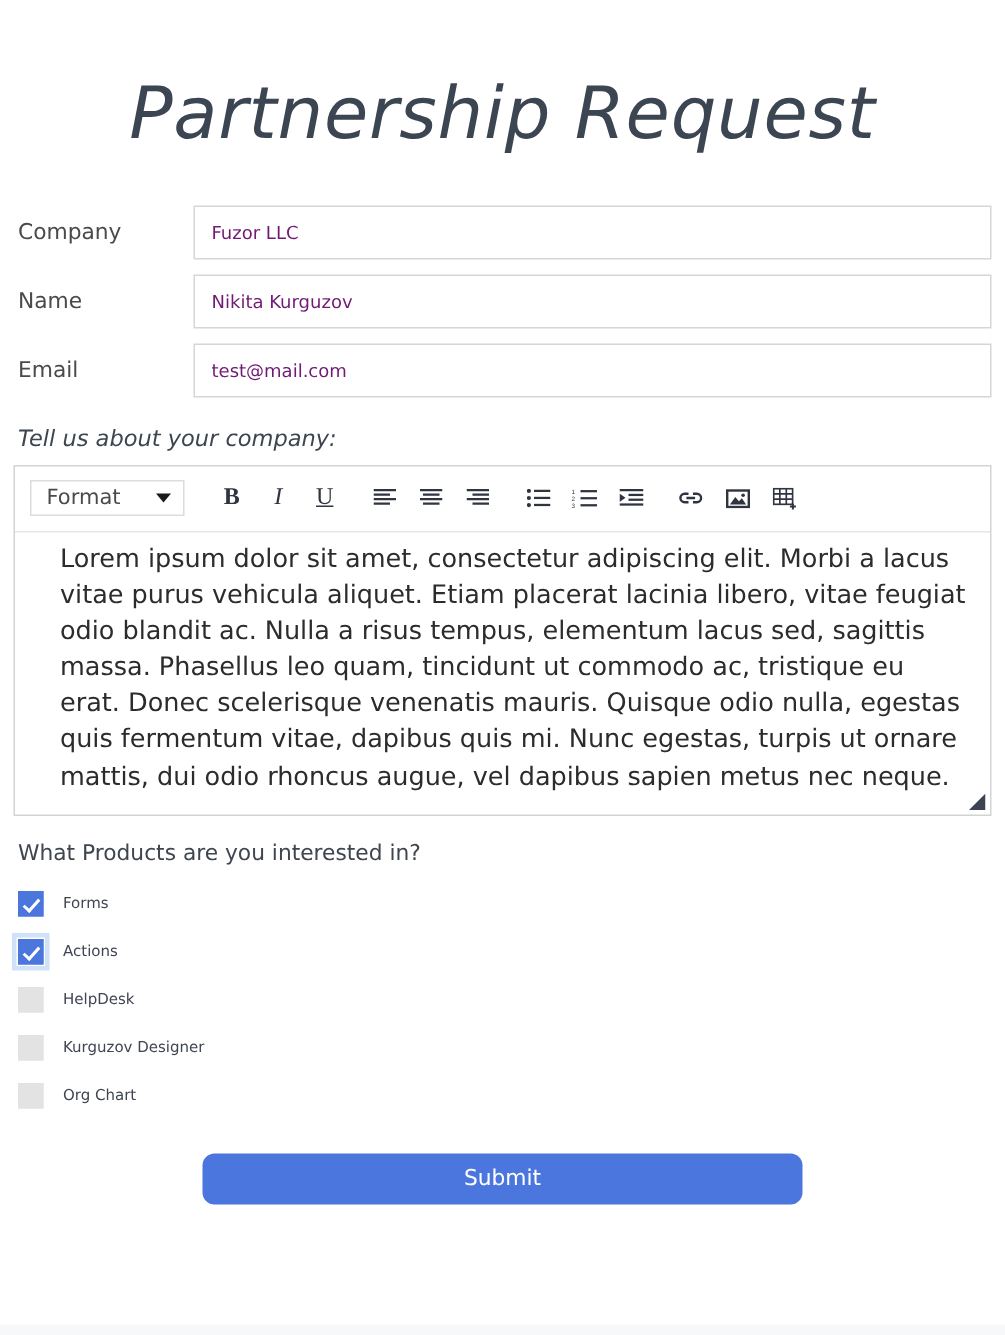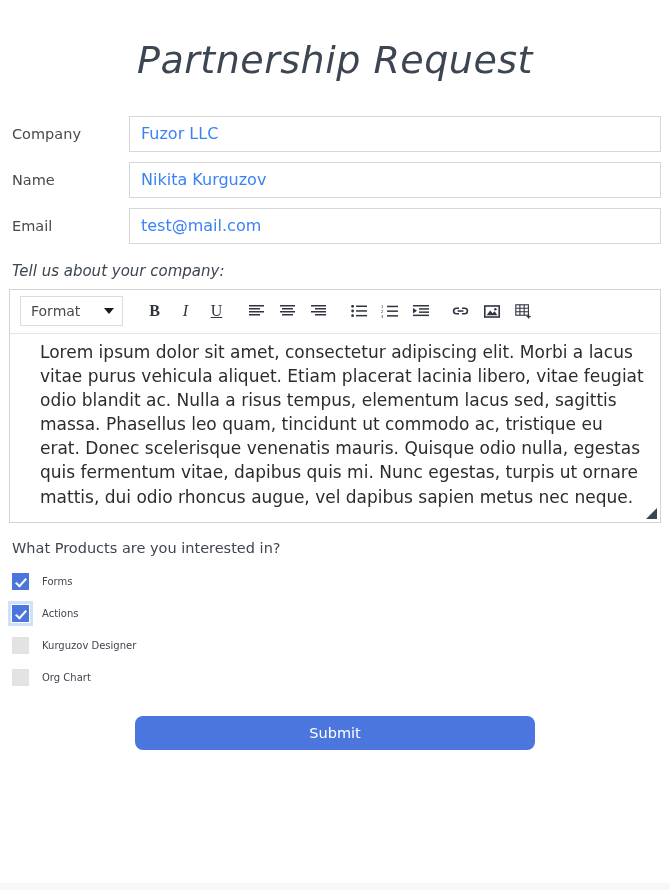--- a/index.html
+++ b/index.html
@@ -12,26 +12,26 @@
     color: #3a3a3a;
     overflow: hidden;
     position: relative;
   }
 
   
   .page-title {
     font-family: "DejaVu Sans", sans-serif;
     font-style: italic;
     font-weight: 400;
-    font-size: 38px;
+    font-size: 48px;
     color: #3c4552;
     text-align: center;
     letter-spacing: 0.5px;
     margin: 0;
-    padding-top: 40px;
+    padding-top: 50px;
     line-height: 1.1;
   }
 
   
   .form-area { padding: 0 9px; margin-top: 34px; }
 
   .form-row {
     display: flex;
     align-items: center;
     margin-bottom: 10px;
@@ -42,22 +42,22 @@
     font-size: 14.5px;
     color: #4a4a4a;
     padding-left: 3px;
     font-family: "DejaVu Sans", sans-serif;
   }
   .text-input {
     flex: 1 1 auto;
     height: 36px;
     border: 1px solid #d6d6d6;
     background: #fff;
-    font-size: 16px;
-    color: #3b82f6;
+    font-size: 12px;
+    color: #701a75;
     padding: 4px 11px;
     font-family: "DejaVu Sans", sans-serif;
     outline: none;
     border-radius: 0;
   }
 
   
   .editor-label {
     font-family: "DejaVu Sans", sans-serif;
     font-style: italic;
@@ -72,21 +72,21 @@
   }
   .editor-toolbar {
     display: flex;
     align-items: center;
     height: 44px;
     padding: 0 5px;
     border-bottom: 1px solid #e6e6e6;
   }
   .format-select {
     width: 103px;
-    height: 30px;
+    height: 24px;
     border: 1px solid #dcdcdc;
     background: #fff;
     display: flex;
     align-items: center;
     justify-content: space-between;
     padding: 0 8px 0 10px;
     font-size: 14px;
     color: #4a4a4a;
     margin-left: 5px;
     margin-right: 16px;
@@ -375,20 +375,24 @@
   <div class="check-row">
     <span class="cbox checked"></span>
     <span class="check-label">Forms</span>
   </div>
 
   <div class="check-row focused">
     <span class="cbox checked"></span>
     <span class="check-label">Actions</span>
   </div>
 
+  <div class="check-row">
+    <span class="cbox"></span>
+    <span class="check-label">HelpDesk</span>
+  </div>
 
   <div class="check-row">
     <span class="cbox"></span>
     <span class="check-label">Kurguzov Designer</span>
   </div>
 
   <div class="check-row">
     <span class="cbox"></span>
     <span class="check-label">Org Chart</span>
   </div>

